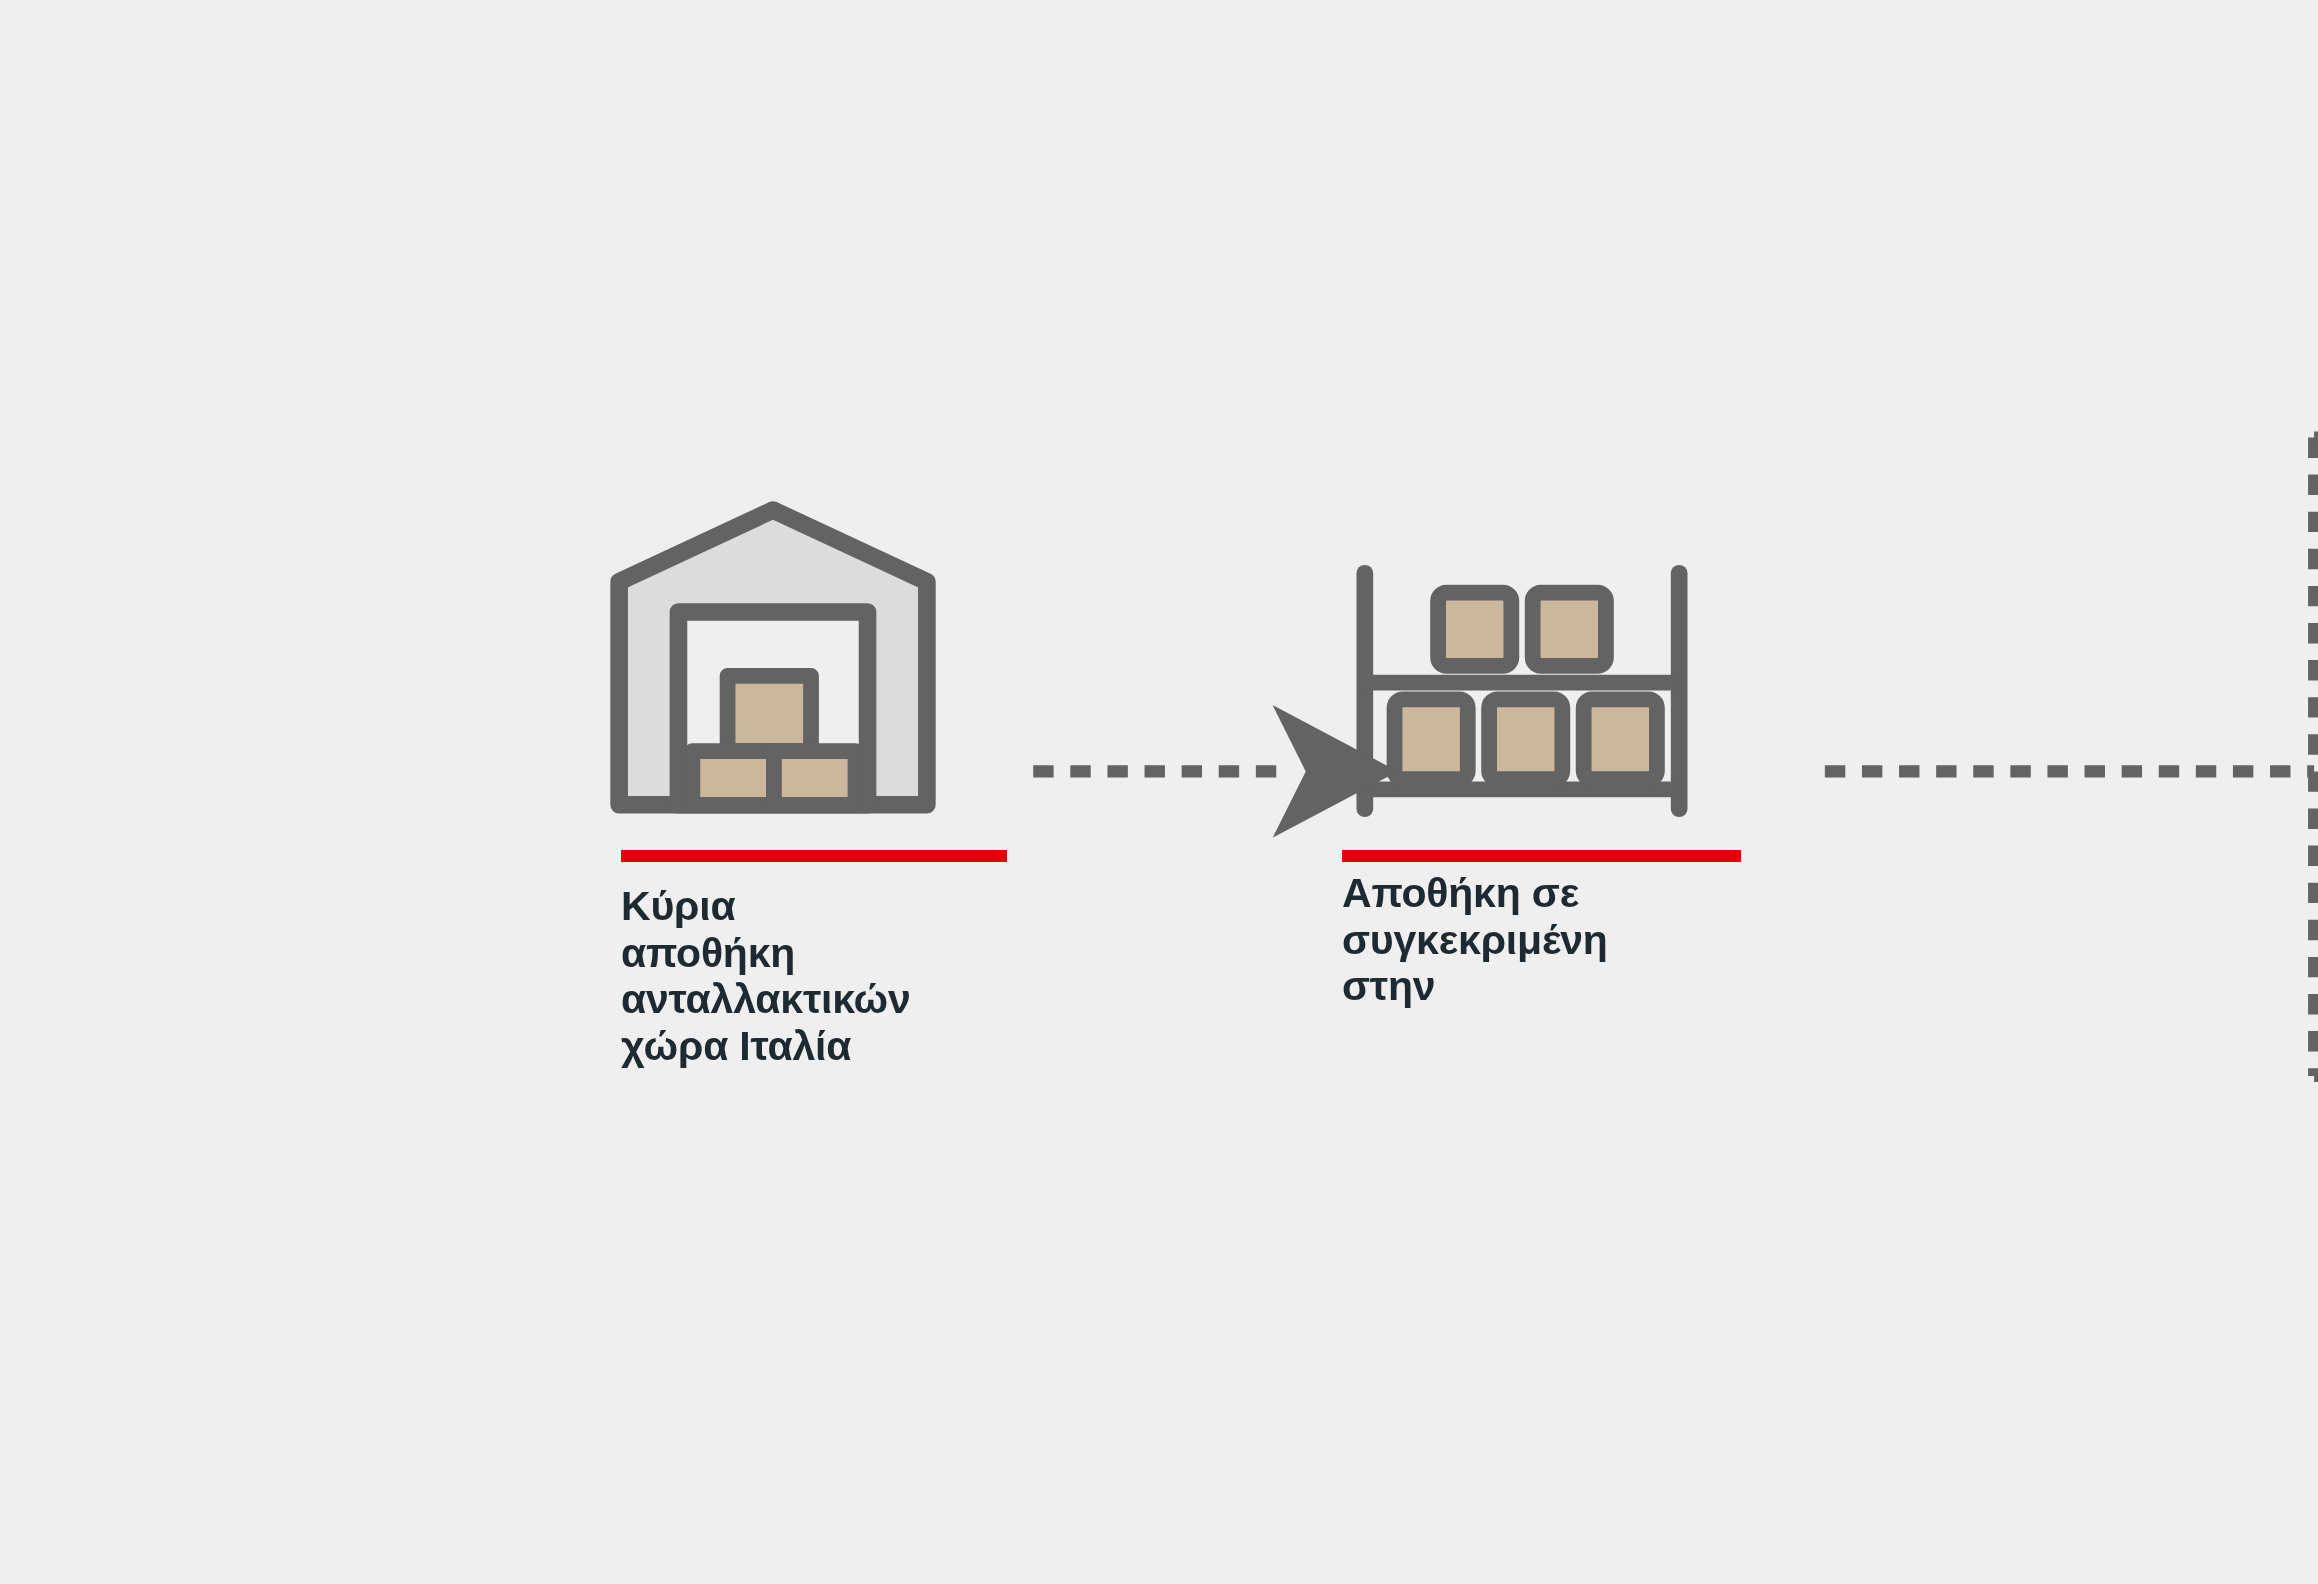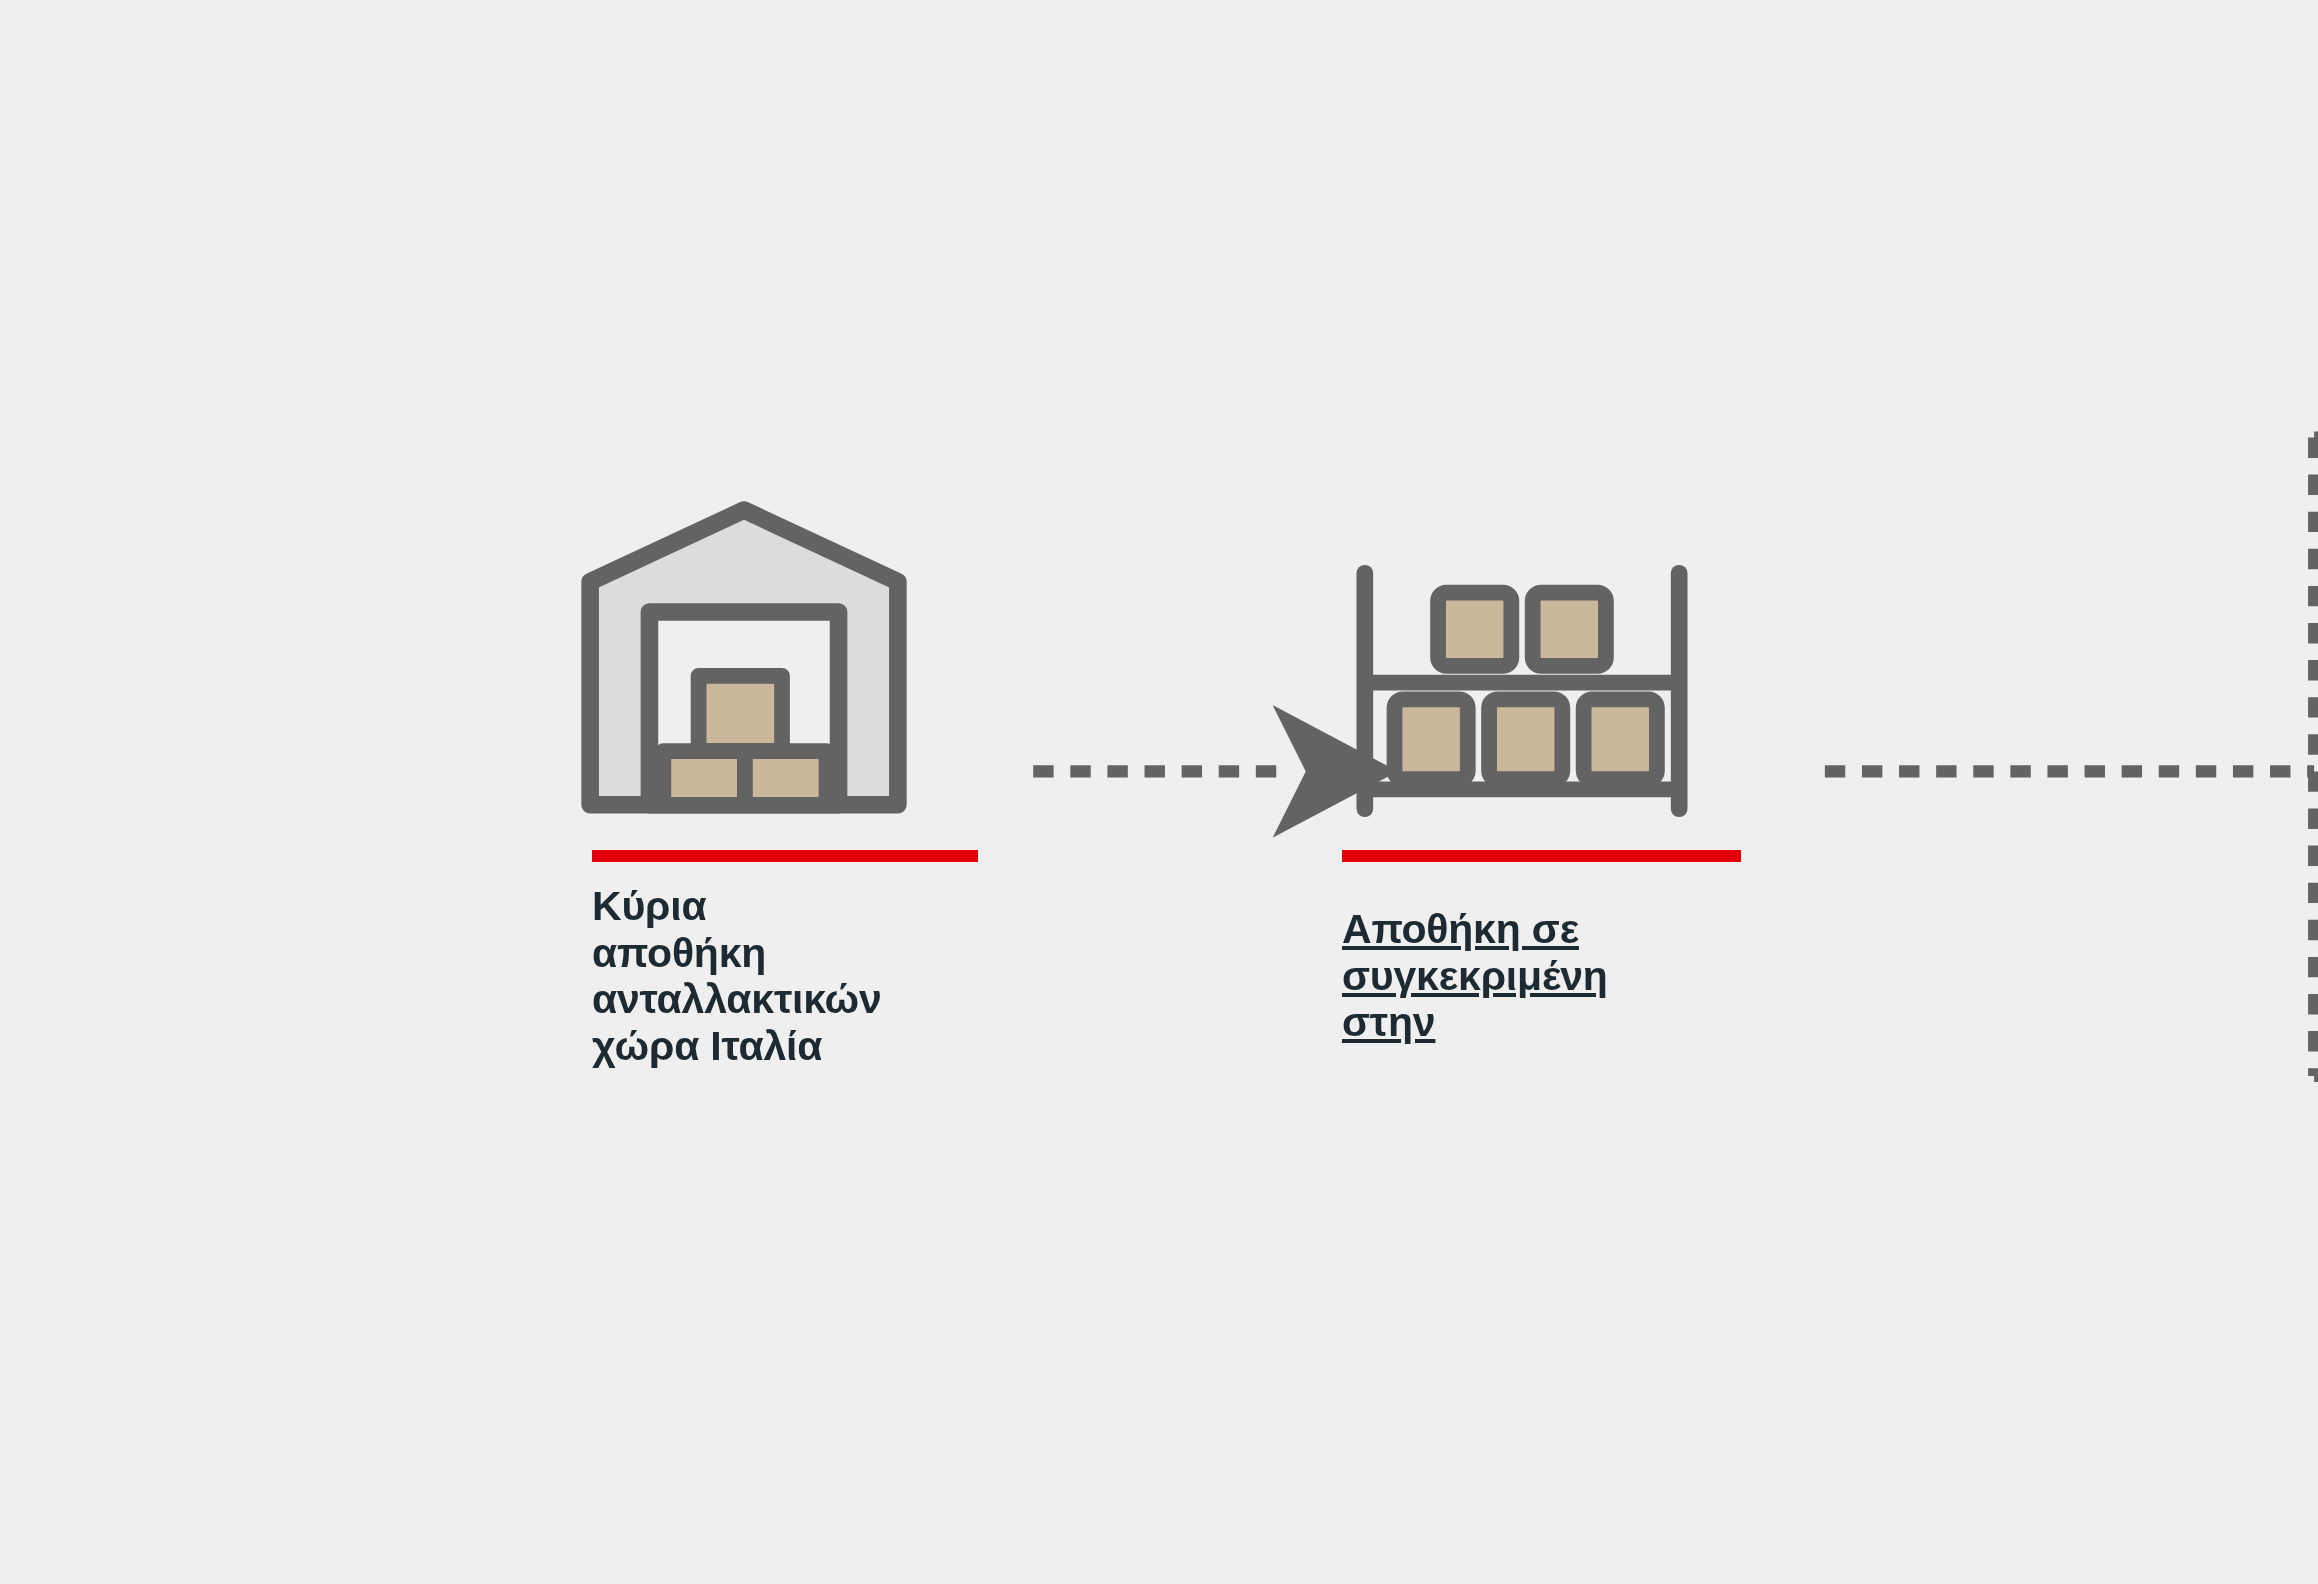--- a/index.html
+++ b/index.html
@@ -30,21 +30,21 @@
     line-height: 1.14;
     letter-spacing: -0.2px;
   }
   .flow-svg { position: absolute; left: 0; top: 0; width: 3710px; height: 1585px; pointer-events: none; }
 </style>
 </head>
 <body>
 
 <div id="stage">
 
-  <div class="node" style="left:579px; top:482px; width:408px; height:547px;">
+  <div class="node" style="left:608px; top:482px; width:408px; height:547px;">
 
     <div class="icon-wrap" style="left:0px; top:14px; width:330px; height:320px;">
       <svg viewBox="0 0 712 690" width="330" height="320" aria-hidden="true">
 
         <path d="M24 185 L356 30 L688 185 L688 666 L24 666 Z" fill="#dcdcdc" stroke="#636363" stroke-width="38" stroke-linejoin="round" stroke-linecap="round"></path>
 
         <path d="M152 250 L560 250 L560 666 L152 666 Z" fill="#efefef" stroke="#636363" stroke-width="38" stroke-linejoin="round" stroke-linecap="round"></path>
 
         <rect x="258" y="388" width="180" height="162" fill="#cbb79c" stroke="#636363" stroke-width="34" stroke-linejoin="round"></rect>
 
@@ -80,21 +80,21 @@
         <rect x="394" y="68" width="158" height="158" rx="18" fill="#cbb79c" stroke="#636363" stroke-width="34"></rect>
 
         <rect x="96" y="298" width="158" height="172" rx="18" fill="#cbb79c" stroke="#636363" stroke-width="34"></rect>
         <rect x="300" y="298" width="158" height="172" rx="18" fill="#cbb79c" stroke="#636363" stroke-width="34"></rect>
         <rect x="504" y="298" width="158" height="172" rx="18" fill="#cbb79c" stroke="#636363" stroke-width="34"></rect>
       </svg>
     </div>
 
     <div class="rule" style="left:0px; top:368px; width:399px;"></div>
 
-    <div class="caption" style="left:0px; top:424px; width:250px;text-decoration:underline;">
+    <div class="caption" style="left:0px; top:388px; width:250px;">
       <div>Αποθήκη σε</div>
       <div>συγκεκριμένη</div>
       <div>στην</div>
     </div>
   </div>
 
   <svg class="flow-svg" viewBox="0 0 8000 3417">
     <defs>
 
       <marker id="swept-arrow" viewBox="0 0 36 36" refX="2" refY="18" markerWidth="11" markerHeight="11" orient="auto" markerUnits="strokeWidth">

